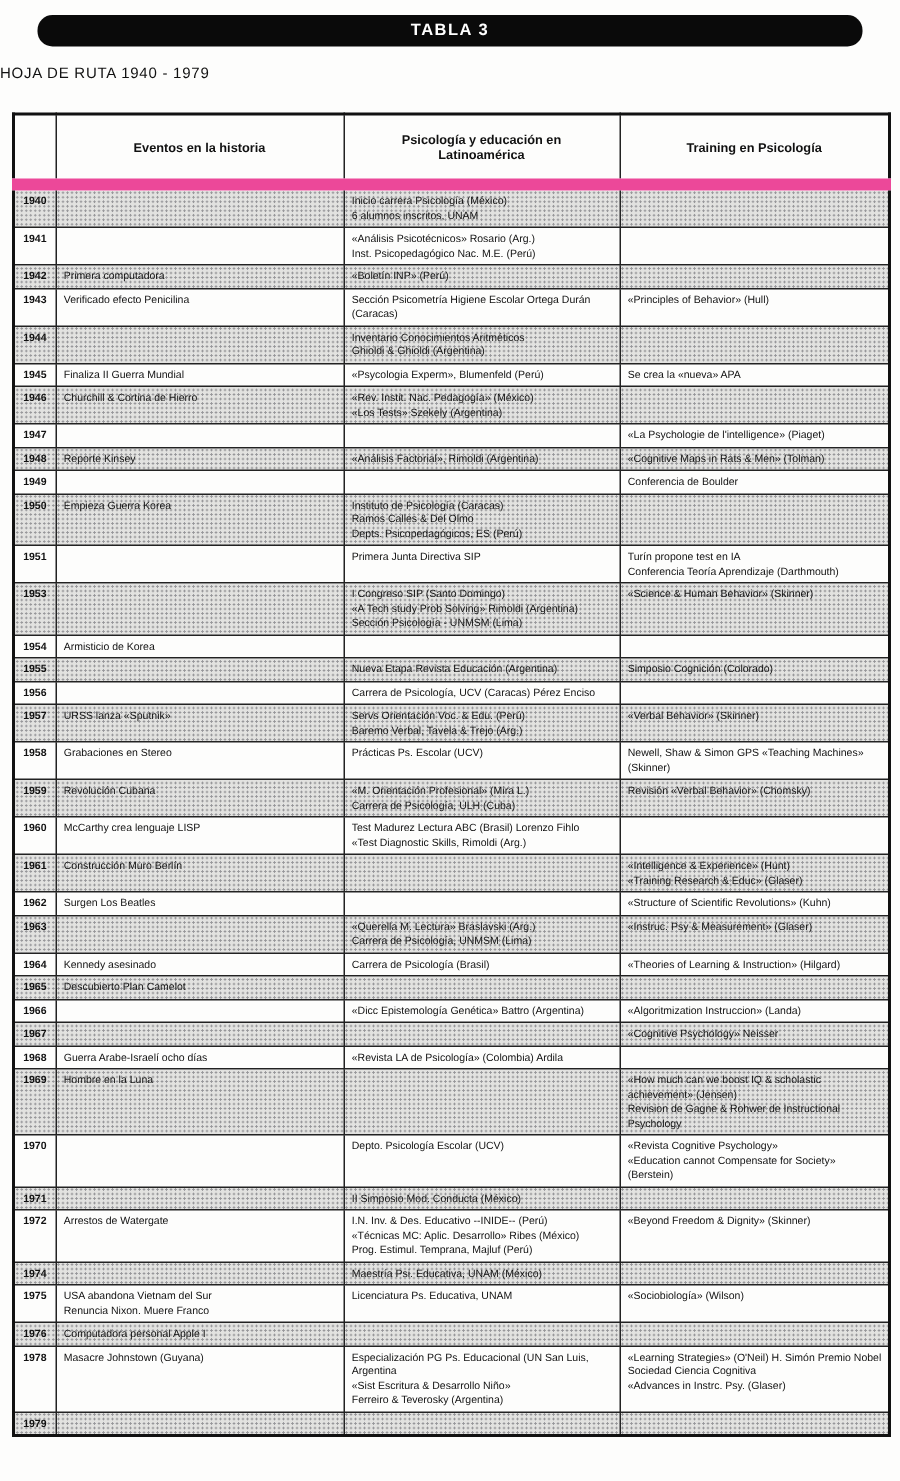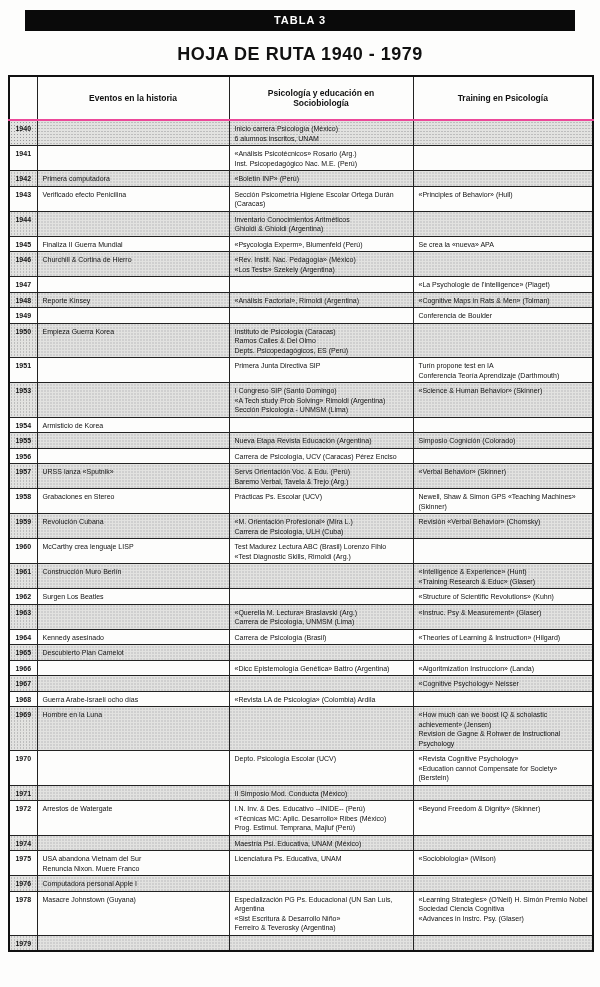--- a/index.html
+++ b/index.html
@@ -4,46 +4,46 @@
 <style>
   html,body{margin:0;padding:0;}
   body{
     width:600px;height:987px;background:#fdfdfc;
     font-family:"Liberation Sans","DejaVu Sans",sans-serif;
     color:#111;overflow:hidden;position:relative;
   }
   .banner{
     position:absolute;top:10px;left:25px;right:25px;height:21px;
     background:#0a0a0a;color:#fff;text-align:center;
-    font-size:11px;font-weight:bold;line-height:21px;letter-spacing:1px;
+    font-size:11px;font-weight:bold;line-height:21px;letter-spacing:1px;border-radius:10px;
   }
   .page-title{
     position:absolute;top:44px;left:0;width:100%;
-    text-align:center;font-size:18px;font-weight:bold;letter-spacing:.5px;
+    font-size:10px;font-weight:normal;letter-spacing:.5px;
   }
   table.timeline{
     position:absolute;top:75px;left:8px;
     width:584px;border-collapse:collapse;table-layout:fixed;
     border:2px solid #111;
   }
   col.c-year{width:28px;}
   col.c-hist{width:192px;}
   col.c-lat{width:184px;}
   col.c-psy{width:180px;}
   th,td{
     border:1px solid #222;
     vertical-align:top;
     padding:3px 4px 2px 5px;
     font-size:7px;line-height:9.5px;
     overflow:hidden;
   }
   thead th{
     height:38px;text-align:center;vertical-align:middle;
     font-size:8.5px;font-weight:bold;line-height:10px;
-    border-bottom:2px solid #ec4899;padding:2px 10px;
+    border-bottom:8px solid #ec4899;padding:2px 10px;
   }
   td.year{
     font-weight:bold;text-align:center;padding-left:1px;padding-right:1px;
   }
   tr{height:15px;}
   tr.shaded td{
     background-color:#e2e2e0;
     background-image:radial-gradient(circle,#97979a 0.6px,rgba(0,0,0,0) 0.85px);
     background-size:3px 3px;
   }
@@ -62,21 +62,21 @@
   <colgroup>
     <col class="c-year">
       <col class="c-hist">
       <col class="c-lat">
       <col class="c-psy">
   </colgroup>
   <thead>
     <tr>
       <th></th>
       <th>Eventos en la historia</th>
-      <th>Psicología y educación en Sociobiología</th>
+      <th>Psicología y educación en Latinoamérica</th>
       <th>Training en Psicología</th>
     </tr>
   </thead>
   <tbody>
       <tr class="shaded">
         <td class="year">
           <div class="line">1940</div>
         </td>
         <td></td>
         <td>

